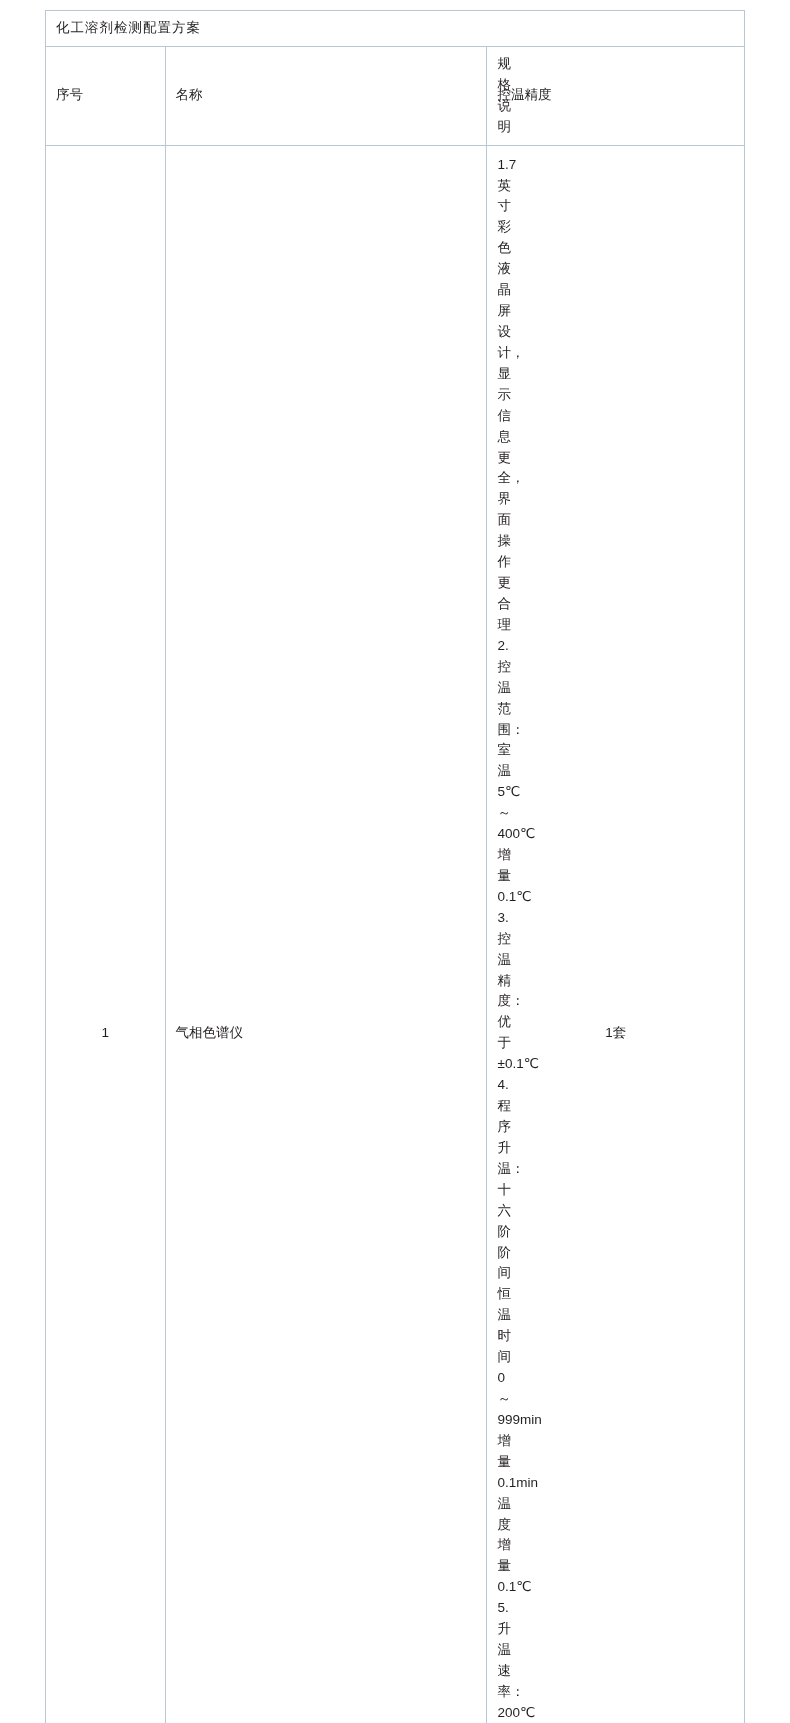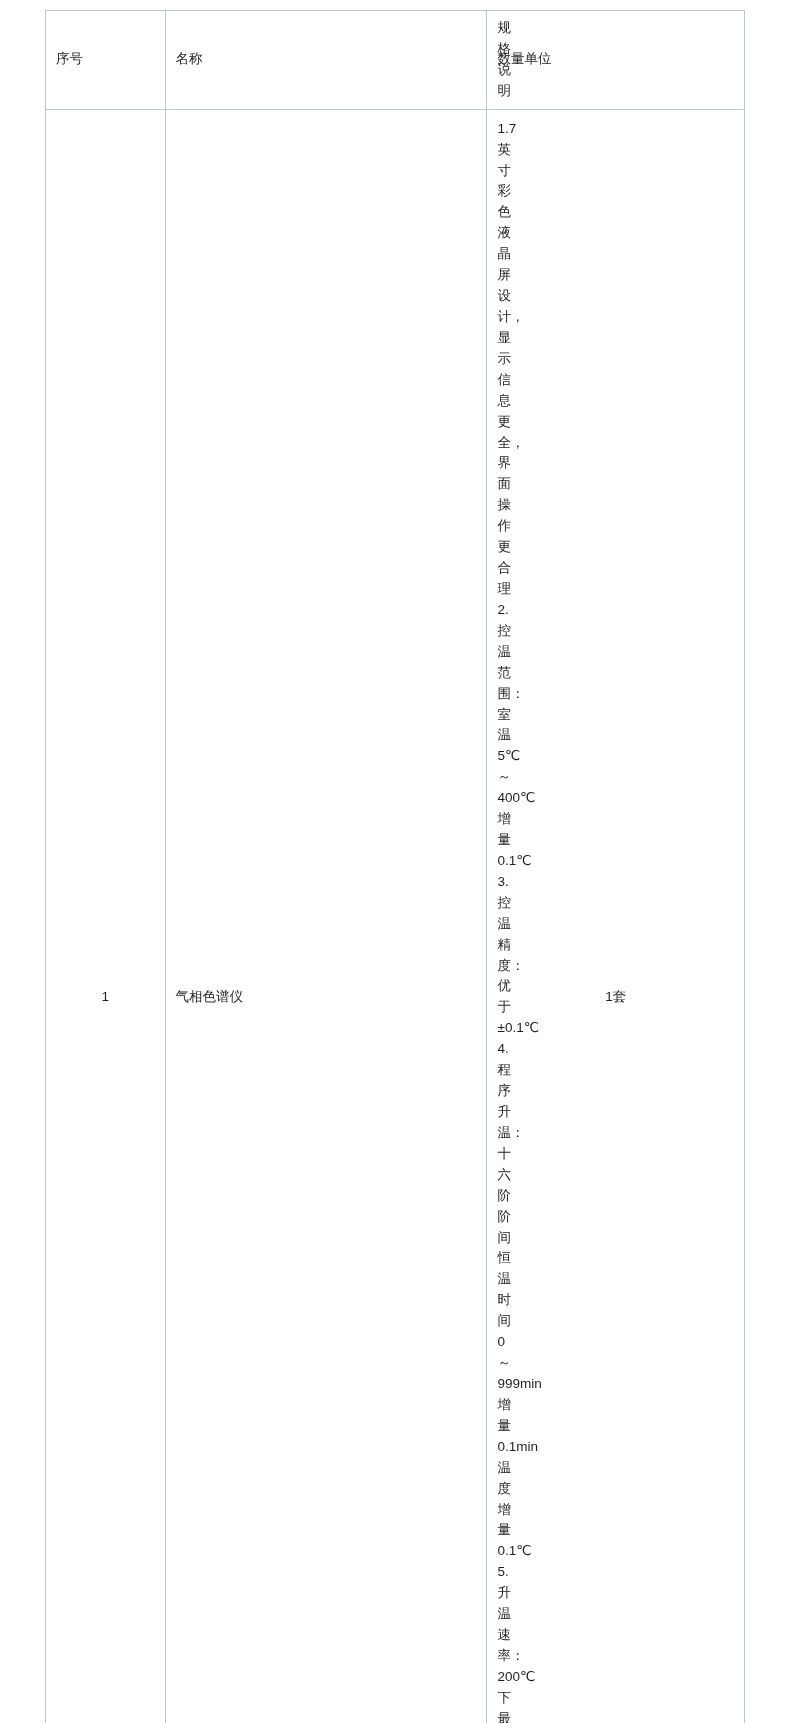--- a/index.html
+++ b/index.html
@@ -79,24 +79,27 @@
 
   <table class="spec-table">
     <colgroup>
       <col class="col-no">
         <col class="col-name">
         <col class="col-spec">
         <col class="col-unit">
     </colgroup>
     <thead>
       <tr>
+        <th class="tbl-title" colspan="4">化工溶剂检测配置方案</th>
+      </tr>
+      <tr>
         <th>序号</th>
         <th>名称</th>
         <th>规格说明</th>
-        <th>数量单位</th>
+        <th>控温精度</th>
       </tr>
     </thead>
     <tbody>
       <tr class="tall">
         <td class="c-no">1</td>
         <td class="c-name">气相色谱仪</td>
         <td class="c-spec">1.7英寸彩色液晶屏设计，显示信息更全，界面操作更合理
 2.控温范围：室温 5℃～400℃ 增量0.1℃
 3.控温精度：优于±0.1℃
 4.程序升温：  十六阶阶间

